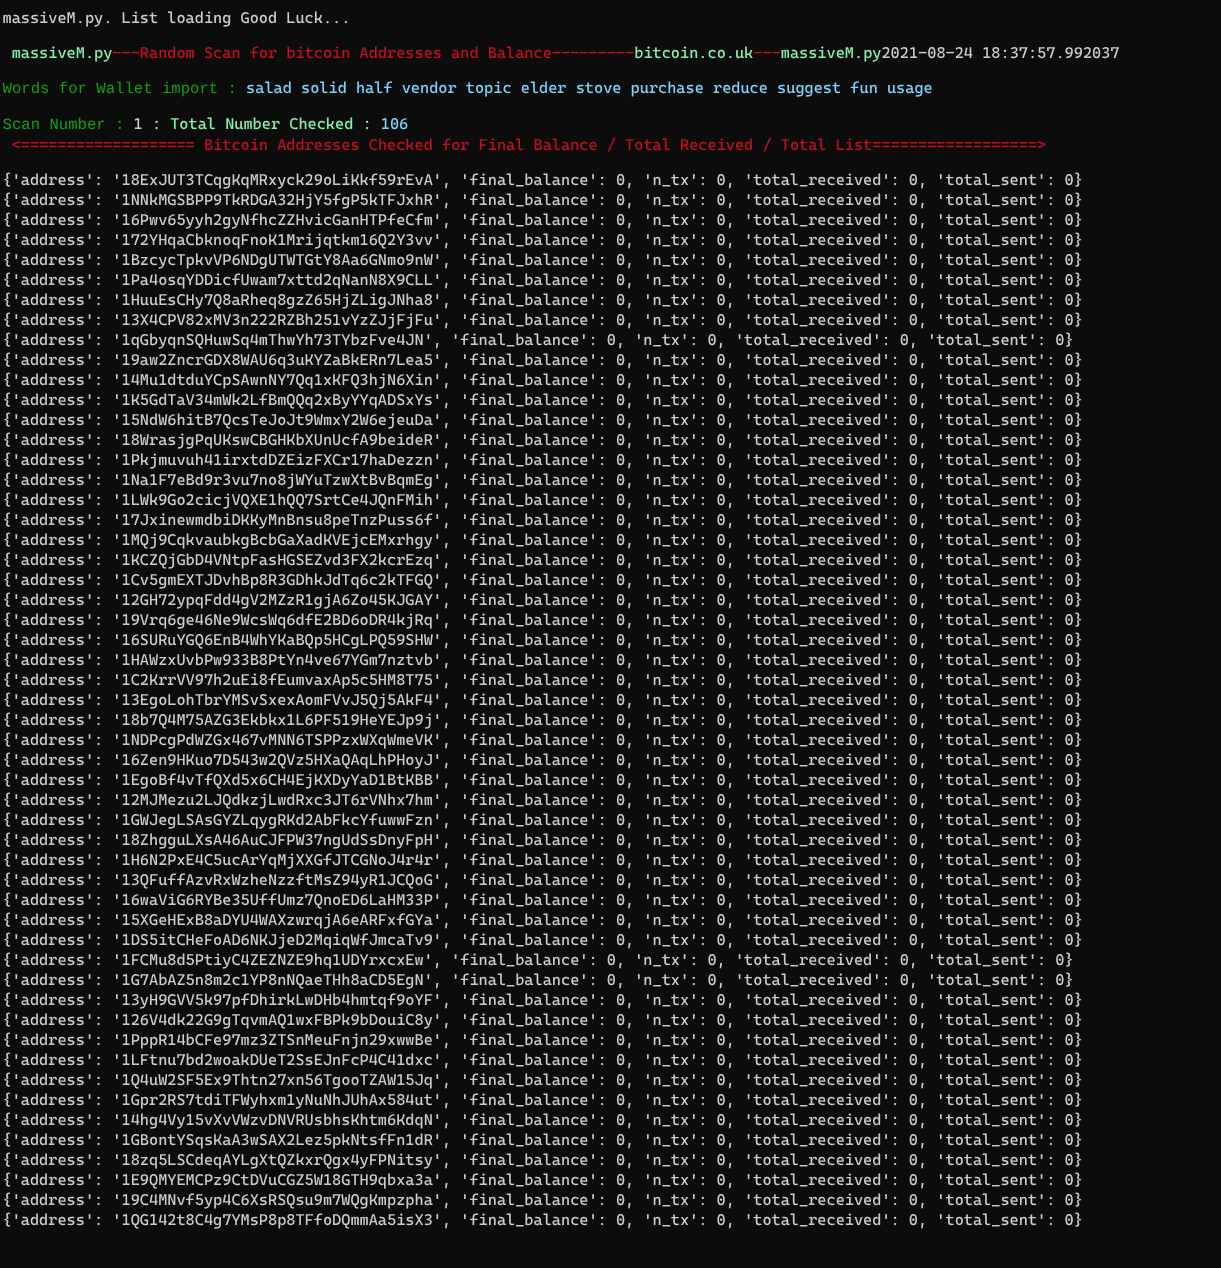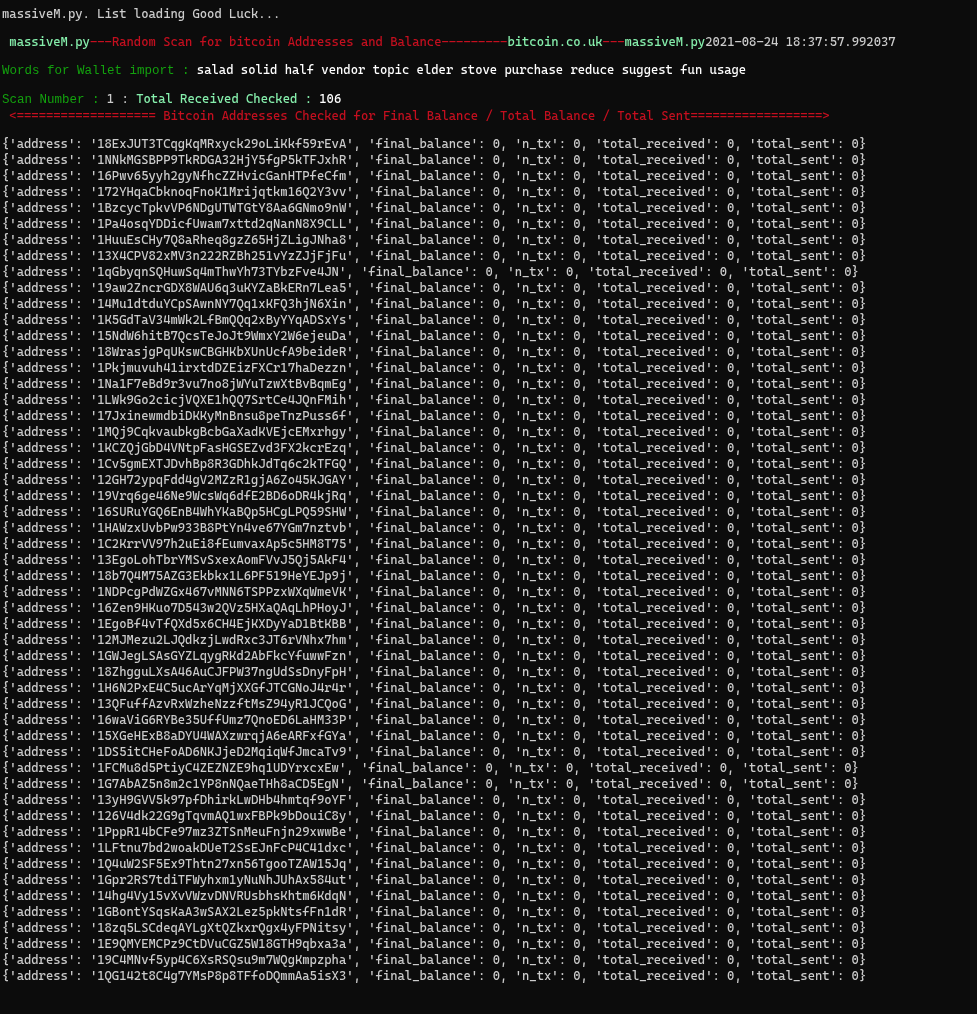--- a/index.html
+++ b/index.html
@@ -14,40 +14,40 @@
   }
   body {
     padding: 6px 2px 40px 2px;
   }
   .line { white-space: pre; }
   .spacer { height: 12px; }
   .white { color: #cccccc; }
   .green { color: #13a10e; font-family: Liberation Mono, monospace; }
   .cyan  { color: #86efac; }
   .red   { color: #c50f1f; }
-  .yellow{ color: #ffffff; }
+  .yellow{ color: #7dd3fc; }
 </style>
 </head>
 <body>
 
 <div class="line white">massiveM.py. List loading Good Luck...</div>
 
 <div class="spacer"></div>
 
 <div class="line"><span class="cyan"> massiveM.py</span><span class="red">---</span><span class="red">Random Scan for bitcoin Addresses and Balance</span><span class="red">---------</span><span class="cyan">bitcoin.co.uk</span><span class="red">---</span><span class="cyan">massiveM.py</span><span class="white">2021-08-24 18:37:57.992037</span></div>
 
 <div class="spacer"></div>
 
 <div class="line"><span class="green">Words for Wallet import :</span><span class="yellow"> </span><span class="yellow">salad solid half vendor topic elder stove purchase reduce suggest fun usage</span></div>
 
 <div class="spacer"></div>
 
-<div class="line"><span class="green">Scan Number :</span><span class="white"> </span><span class="white">1</span><span class="white"> : </span><span class="cyan">Total Received Checked :</span><span class="yellow"> </span><span class="yellow">106</span></div>
+<div class="line"><span class="green">Scan Number :</span><span class="white"> </span><span class="white">1</span><span class="white"> : </span><span class="cyan">Total Number Checked :</span><span class="yellow"> </span><span class="yellow">106</span></div>
 
-<div class="line"><span class="red"> &lt;</span><span class="red">===================</span><span class="red"> Bitcoin Addresses Checked for Final Balance / Total Balance / Total Sent</span><span class="red">==================</span><span class="red">&gt;</span></div>
+<div class="line"><span class="red"> &lt;</span><span class="red">===================</span><span class="red"> Bitcoin Addresses Checked for Final Balance / Total Received / Total List</span><span class="red">==================</span><span class="red">&gt;</span></div>
 
 <div class="spacer"></div>
 
 <div id="rows-container">
     <div class="line white">{'address': '18ExJUT3TCqgKqMRxyck29oLiKkf59rEvA', 'final_balance': 0, 'n_tx': 0, 'total_received': 0, 'total_sent': 0}</div>
     <div class="line white">{'address': '1NNkMGSBPP9TkRDGA32HjY5fgP5kTFJxhR', 'final_balance': 0, 'n_tx': 0, 'total_received': 0, 'total_sent': 0}</div>
     <div class="line white">{'address': '16Pwv65yyh2gyNfhcZZHvicGanHTPfeCfm', 'final_balance': 0, 'n_tx': 0, 'total_received': 0, 'total_sent': 0}</div>
     <div class="line white">{'address': '172YHqaCbknoqFnoK1Mrijqtkm16Q2Y3vv', 'final_balance': 0, 'n_tx': 0, 'total_received': 0, 'total_sent': 0}</div>
     <div class="line white">{'address': '1BzcycTpkvVP6NDgUTWTGtY8Aa6GNmo9nW', 'final_balance': 0, 'n_tx': 0, 'total_received': 0, 'total_sent': 0}</div>
     <div class="line white">{'address': '1Pa4osqYDDicfUwam7xttd2qNanN8X9CLL', 'final_balance': 0, 'n_tx': 0, 'total_received': 0, 'total_sent': 0}</div>

